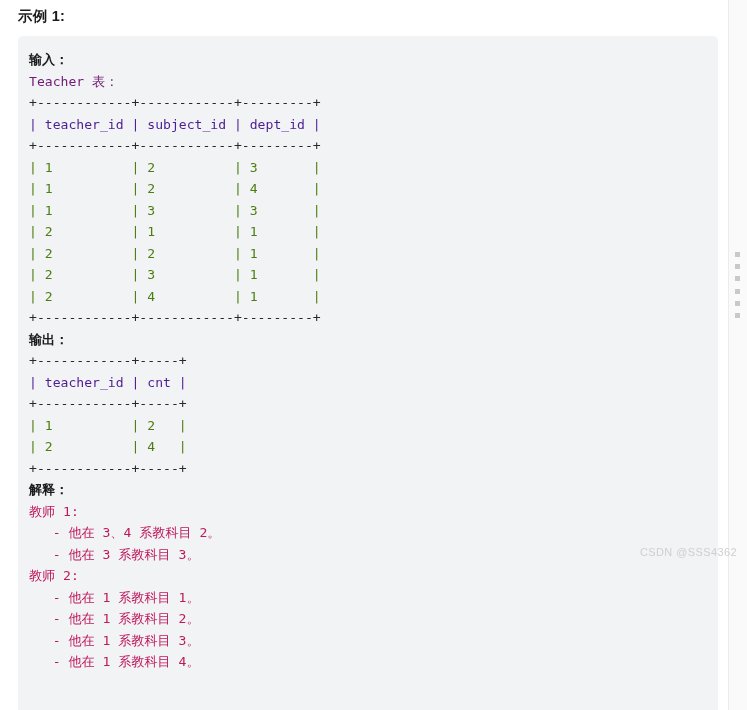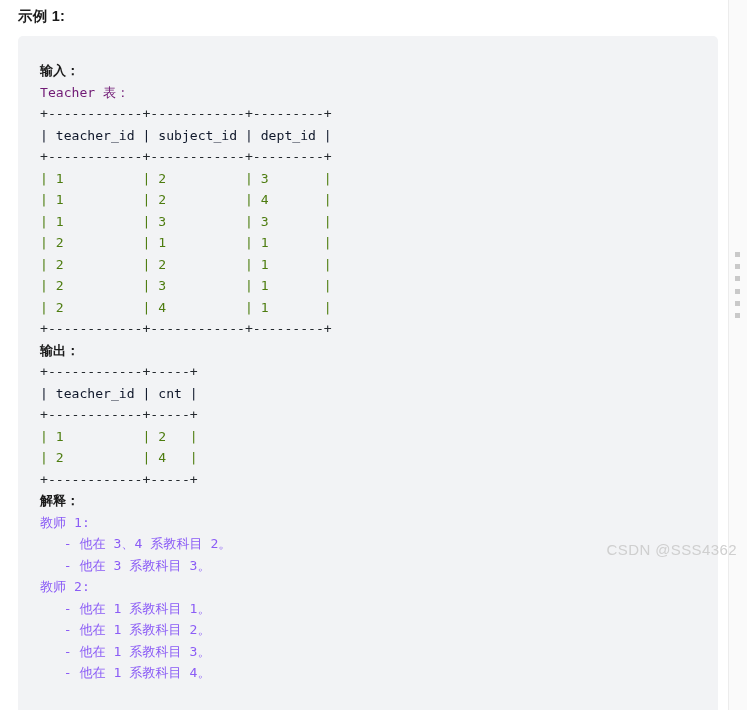--- a/index.html
+++ b/index.html
@@ -42,41 +42,41 @@
     width: 700px;
     height: 674px;
     background: #f2f3f5;
     border-radius: 5px 5px 0 0;
     box-sizing: border-box;
     padding: 12px 0 0 0;
     overflow: hidden;
   }
 
   .code-pre {
-    margin: 12px;
+    margin: 1px;
     padding: 0 0 0 10px;
     font-family: "DejaVu Sans Mono", "Liberation Mono", monospace;
     font-size: 13.1px;
     line-height: 21.5px;
     white-space: pre;
     color: #24292e;
     letter-spacing: 0px;
   }
 
   .ln { display: block; height: 21.5px; }
 
   .kw-bold {
     font-weight: bold;
     color: #1a1a1a;
   }
   .plain { color: #701a75; }
   .num   { color: #4d7c0f; }
-  .ident { color: #0f172a; }
+  .ident { color: #4c1d95; }
   .dash  { color: #24292e; }
-  .cn    { color: #8b5cf6; }
+  .cn    { color: #be185d; }
 
   
   .page-gutter {
     position: absolute;
     left: 718px;
     top: 0;
     width: 10px;
     height: 710px;
     background: #ffffff;
   }
@@ -105,21 +105,21 @@
     display: block;
     width: 5px;
     height: 5px;
     background: #c9c9c9;
   }
 
   .watermark {
     position: absolute;
     right: 10px;
     bottom: 10px;
-    font-size: 15px;
+    font-size: 11px;
     color: #cfcfcf;
     font-family: "Liberation Sans", sans-serif;
     letter-spacing: 0.4px;
     white-space: nowrap;
     user-select: none;
   }
 </style>
 </head>
 <body>
 

